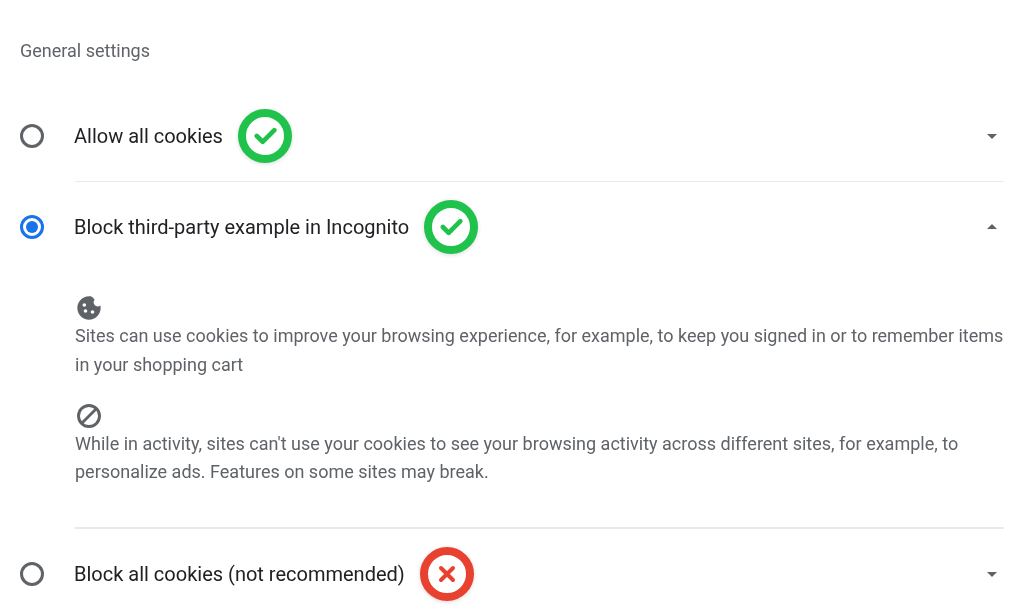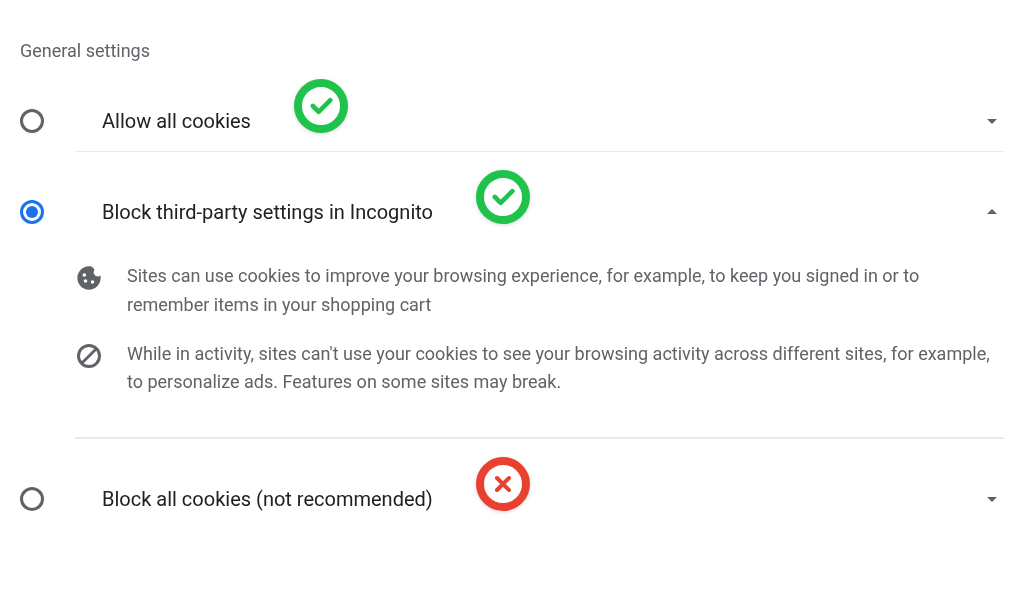--- a/index.html
+++ b/index.html
@@ -14,27 +14,27 @@
       color: #202124;
     }
     .container {
       max-width: 1000px;
       margin: 0 auto;
     }
     .section-title {
       font-size: 18px;
       color: #5f6368;
       font-weight: 400;
+      margin-bottom: 30px;
     }
     .option-row {
       display: flex;
-      align-items: flex-end;
+      align-items: center;
       padding: 18px 0;
       position: relative;
-      gap: 28px;
     }
     .divider {
       border-bottom: 1px solid #e8eaed;
       margin-left: 55px;
     }
     .radio {
       width: 24px;
       height: 24px;
       border-radius: 50%;
       margin-right: 30px;
@@ -92,20 +92,21 @@
       flex-shrink: 0;
     }
     .expanded-content {
       padding-left: 55px;
       padding-bottom: 20px;
     }
     .info-row {
       display: flex;
       align-items: flex-start;
       margin: 20px 0;
+      flex-direction: column;
     }
     .info-icon {
       width: 28px;
       height: 28px;
       margin-right: 24px;
       margin-top: 2px;
       flex-shrink: 0;
       color: #5f6368;
     }
     .info-text {
@@ -132,21 +133,21 @@
     <span class="chevron">
       <svg viewBox="0 0 24 24" fill="#5f6368">
           <path d="M7 10l5 5 5-5z"></path>
         </svg>
     </span>
   </div>
   <div class="divider"></div>
 
   <div class="option-row">
     <div class="radio radio-checked"></div>
-    <span class="option-label">Block third-party settings in Incognito</span>
+    <span class="option-label">Block third-party example in Incognito</span>
     <span class="badge badge-green">
       <svg width="28" height="28" viewBox="0 0 24 24" fill="none">
         <path d="M5 12l5 5L20 7" stroke="#1fc24b" stroke-width="4" stroke-linecap="round" stroke-linejoin="round"></path>
       </svg>
     </span>
     <div class="spacer"></div>
     <span class="chevron">
       <svg viewBox="0 0 24 24" fill="#5f6368">
           <path d="M7 14l5-5 5 5z"></path>
         </svg>

